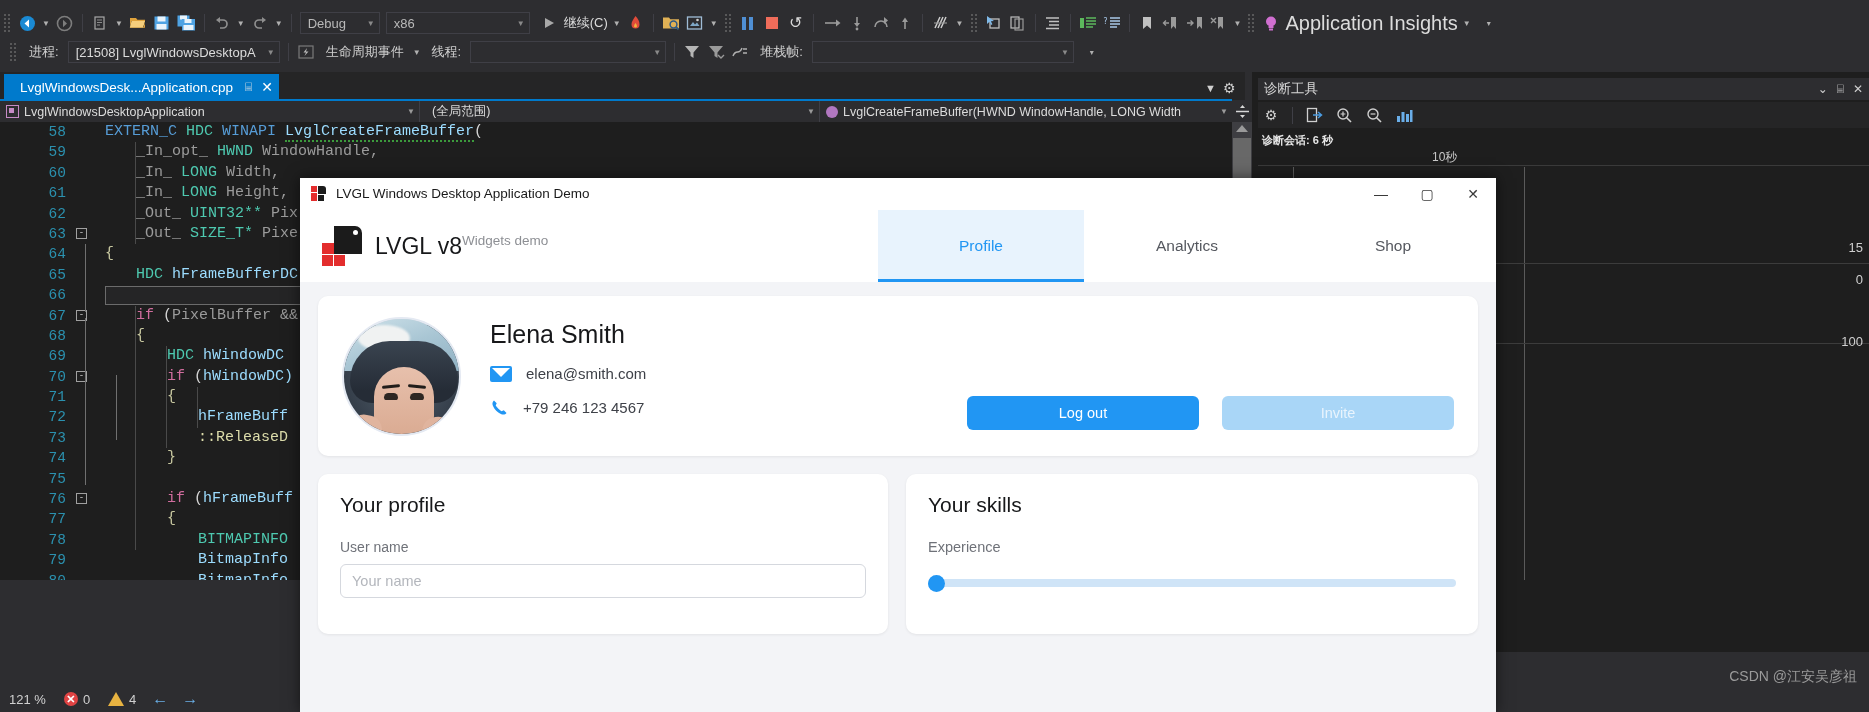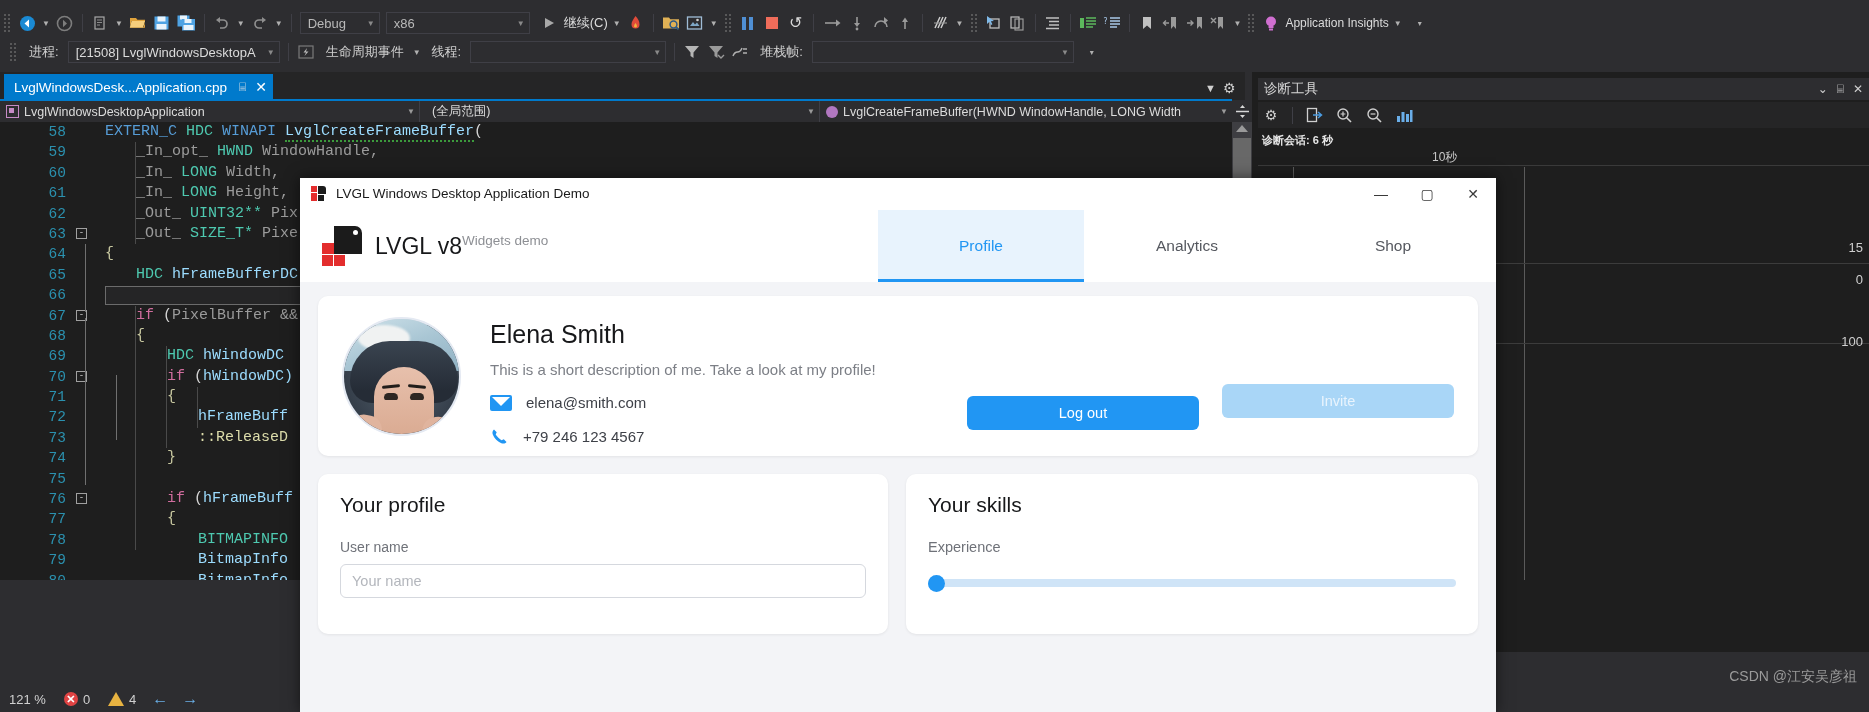--- a/index.html
+++ b/index.html
@@ -53,21 +53,21 @@
   .restart-ic { font-size: 16px; color: #d8d8d8; }
 
   
   .row2-label { color: #cfcfcf; font-size: 13px; padding: 0 6px 0 8px; white-space: nowrap; }
 
   
   #tabstrip { position: absolute; top: 72px; left: 0; width: 1245px; height: 28px; background: #252526; }
   #tab-active {
     position: absolute; left: 4px; top: 2px; height: 26px;
     background: #007acc; color: #ffffff;
-    display: flex; align-items: center; padding: 0 6px 0 10px; font-size: 13.5px;
+    display: flex; align-items: center; padding: 0 6px 0 16px; font-size: 13.5px;
   }
   #tab-active .pin { margin-left: 12px; font-size: 12px; color: #e6e6e6; }
   #tab-active .xbtn { margin-left: 9px; font-size: 14px; color: #ffffff; }
 
   
   #tabstrip-tools {
     position: absolute; top: 78px; left: 1205px; width: 45px; height: 20px;
     display: flex; align-items: center; gap: 7px; color: #d0d0d0;
   }
   #tabstrip-tools .ic { font-size: 11px; }
@@ -279,21 +279,21 @@
   #profile-desc { font-size: 15px; color: #7c7f86; margin-top: 12px; }
   .contact-row { display: flex; align-items: center; gap: 14px; font-size: 15px; color: #3e4148; margin-top: 16px; }
   .ic-mail { width: 22px; height: 16px; background: #2196f3; border-radius: 2px; position: relative; flex: none; }
   .ic-mail::after { content: ""; position: absolute; left: 2px; top: 2px; width: 0; height: 0;
     border-left: 9px solid transparent; border-right: 9px solid transparent; border-top: 9px solid #ffffff; }
   .ic-phone { width: 19px; height: 19px; flex: none; color: #2196f3; font-size: 18px; line-height: 19px; }
 
   #profile-actions { position: absolute; right: 24px; bottom: 26px; display: flex; gap: 23px; }
   .btn-primary {
     width: 232px; height: 34px; border-radius: 6px; background: #2196f3; color: #ffffff;
-    display: flex; align-items: center; justify-content: center; font-size: 14.5px; margin-top: 12px;
+    display: flex; align-items: center; justify-content: center; font-size: 14.5px;
   }
   .btn-disabled {
     width: 232px; height: 34px; border-radius: 6px; background: #a9d6f7; color: #e9f4fd;
     display: flex; align-items: center; justify-content: center; font-size: 14.5px;
   }
 
   #lower-row { display: flex; gap: 18px; margin-top: 18px; }
   #your-profile { width: 570px; height: 160px; padding: 19px 22px; }
   #your-skills { flex: 1; height: 160px; padding: 19px 22px; }
   .card-title { font-size: 21px; color: #17181a; }
@@ -516,21 +516,21 @@
     </div>
     <div class="tb-caret">▼</div>
     <div class="tb-grip"></div>
     <div class="tb-btn">
       <svg width="16" height="17" viewBox="0 0 16 17">
           <circle cx="8" cy="6.5" r="5" fill="#d06fd0"></circle>
           <rect x="5.5" y="11" width="5" height="2" fill="#d06fd0"></rect>
           <rect x="6" y="13.5" width="4" height="2" fill="#d06fd0"></rect>
         </svg>
     </div>
-    <span class="tb-label bright" style="font-size:12px">Application Insights</span>
+    <span class="tb-label bright" style="font-size:20px">Application Insights</span>
     <div class="tb-caret">▼</div>
     <div class="tb-caret" style="margin-left:10px">▾</div>
   </div>
 
   <div class="vs-toolbar" id="toolbar-row2">
     <div class="tb-grip"></div>
     <span class="row2-label">进程:</span>
     <div class="tb-combo" style="width:212px">
       <span class="cbx-text" style="color:#dcdcdc">[21508] LvglWindowsDesktopA</span>
       <span class="cbx-arrow">▼</span>
@@ -780,21 +780,20 @@
             <div class="face"></div>
           <div class="browL"></div>
             <div class="browR"></div>
           <div class="eyeL"></div>
             <div class="eyeR"></div>
           <div class="handL"></div>
             <div class="handR"></div>
         </div>
         <div id="profile-info">
           <div id="profile-name">Elena Smith</div>
-          <div id="profile-desc">This is a short description of me. Take a look at my profile!</div>
           <div class="contact-row">
             <span class="ic-mail"></span>
             <span>elena@smith.com</span>
           </div>
           <div class="contact-row">
             <span class="ic-phone">
               <svg width="19" height="19" viewBox="0 0 19 19">
                   <path d="M4 2.5 C2.6 3.6 2 5.4 2.8 7.6 C4.1 11.2 7.8 14.9 11.4 16.2 C13.6 17 15.4 16.4 16.5 15 L13.8 12.3 L11.6 13.3 C10 12.3 6.7 9 5.7 7.4 L6.7 5.2 Z" fill="#2196f3"></path>
                 </svg>
             </span>

